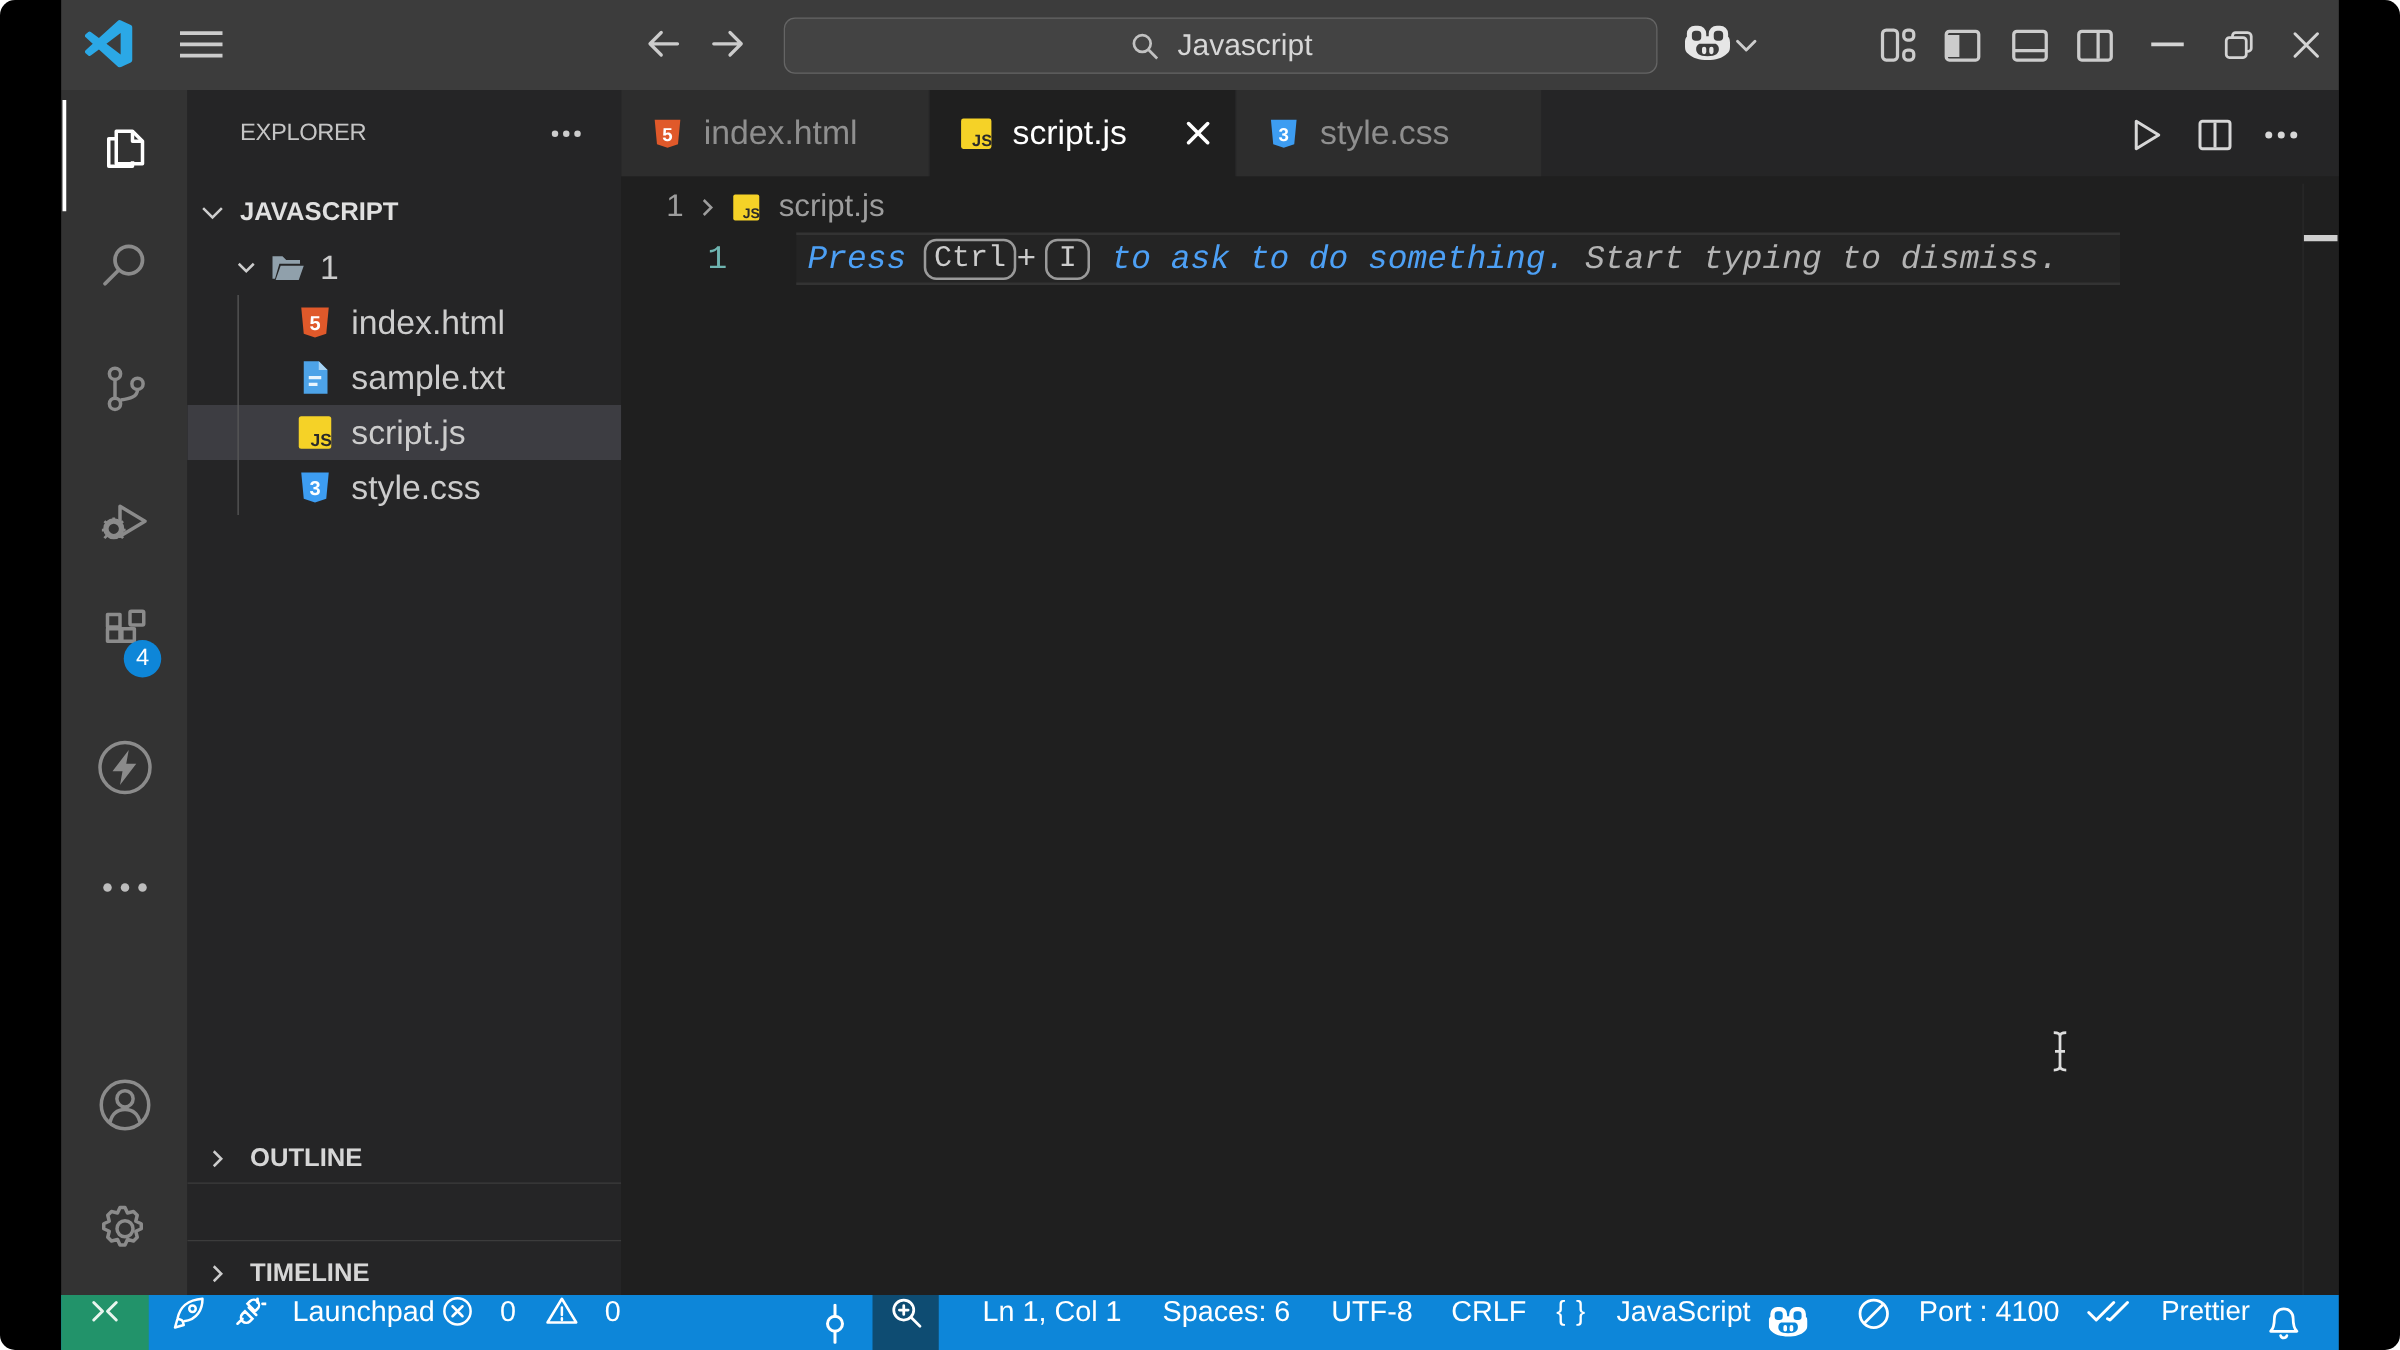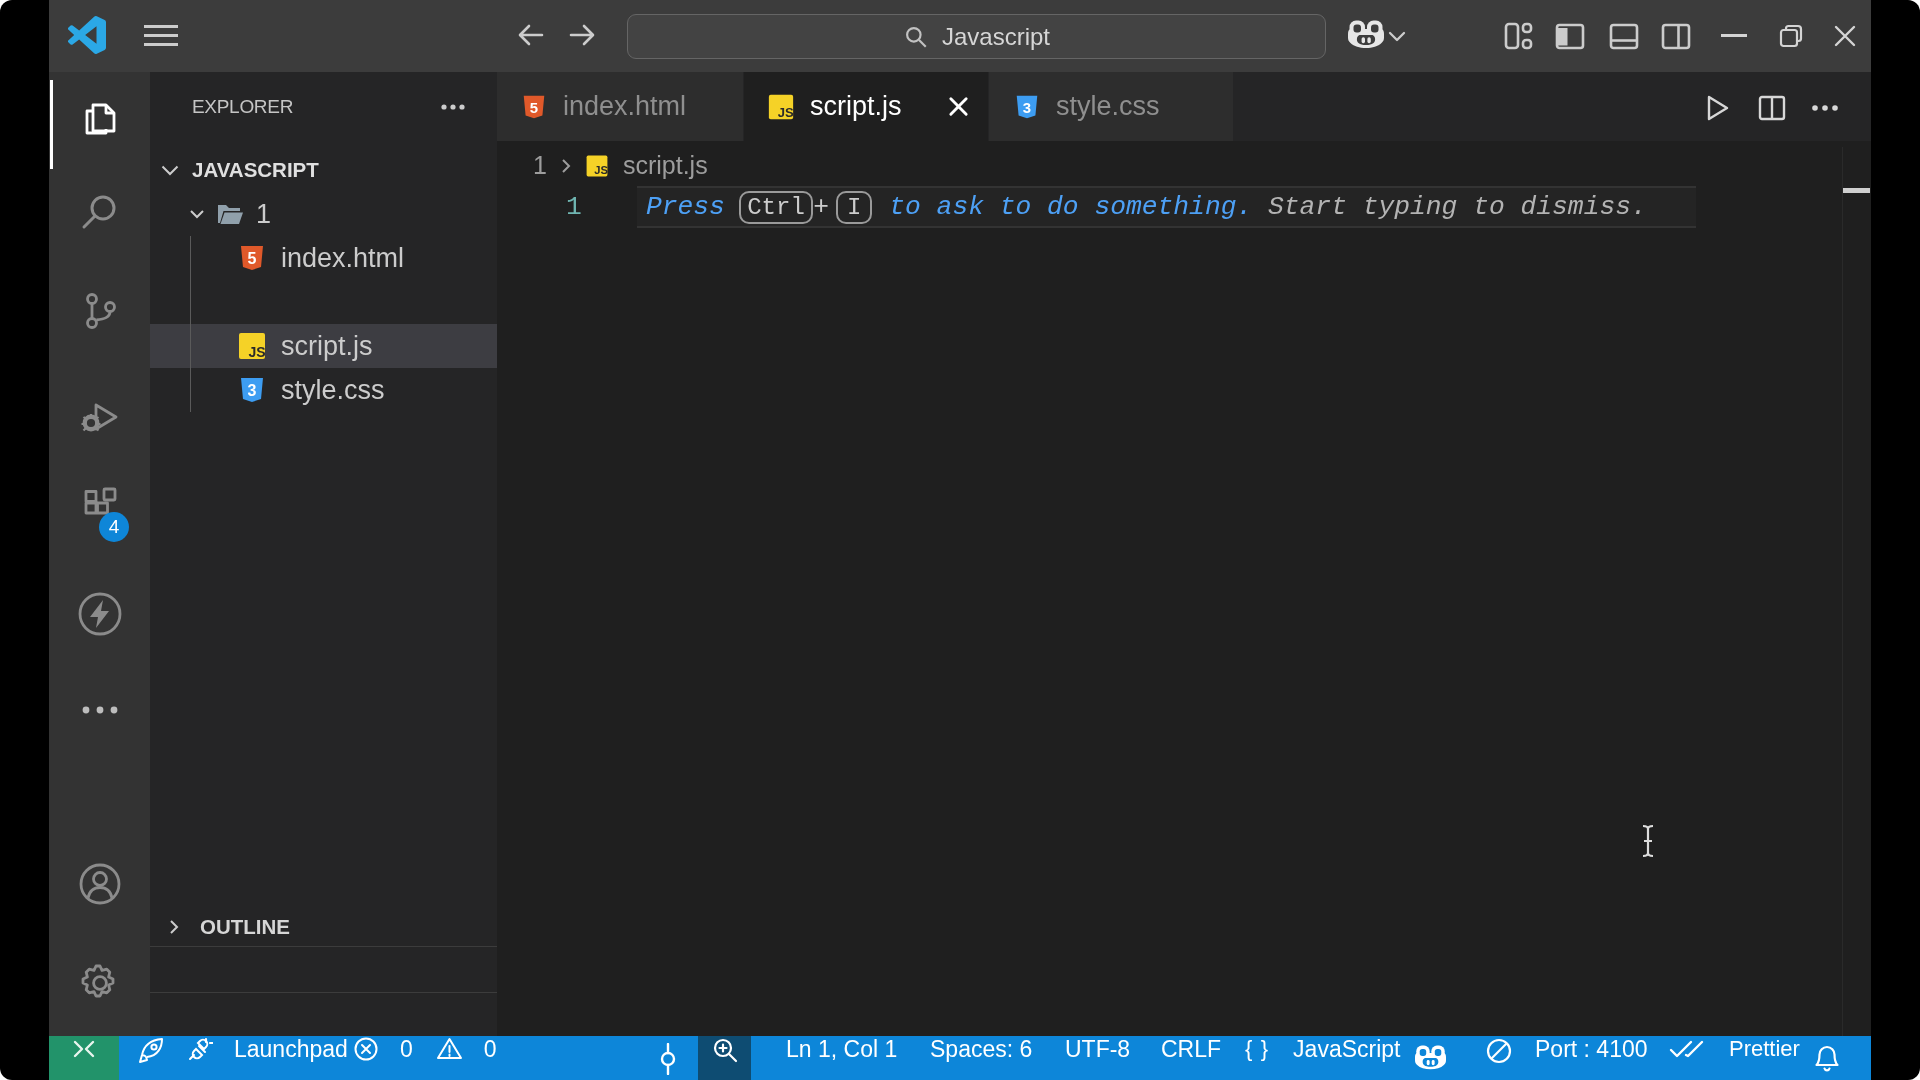--- a/index.html
+++ b/index.html
@@ -210,20 +210,28 @@
   </div>
 
   <div class="row" style="top:164px">
     <svg style="margin-left:87px" width="30" height="30" viewBox="0 0 30 30">
       <path fill="#e0592a" d="M4 3h22l-2 21-9 3-9-3z"></path>
       <text x="15" y="21" font-size="16" fill="#fff" text-anchor="middle" font-family="Liberation Sans" font-weight="bold">5</text>
     </svg>
     <span class="lbl26" style="margin-left:14px">index.html</span>
   </div>
 
+  <div class="row" style="top:208px">
+    <svg style="margin-left:87px" width="30" height="30" viewBox="0 0 30 30">
+      <path fill="#4da3e8" d="M6 2h12l7 7v19H6z"></path>
+      <path fill="#a8d4f5" d="M18 2l7 7h-7z"></path>
+      <path stroke="#e8f4fd" stroke-width="2.6" d="M10 15h10M10 20.5h7"></path>
+    </svg>
+    <span class="lbl26" style="margin-left:14px">sample.txt</span>
+  </div>
 
   <div class="row" style="top:252px">
     <svg style="margin-left:87px" width="30" height="30" viewBox="0 0 30 30">
       <rect x="2" y="2" width="26" height="26" rx="2" fill="#f5d227"></rect>
       <text x="20" y="25.5" font-size="14" fill="#2a2a2a" text-anchor="middle" font-family="Liberation Sans" font-weight="bold">JS</text>
     </svg>
     <span class="lbl26" style="margin-left:14px">script.js</span>
   </div>
 
   <div class="row" style="top:296px">
@@ -237,20 +245,26 @@
   <div class="abs" style="left:40px;top:164px;width:1px;height:176px;background:#5a5a5a"></div>
 
   <div class="sep" style="top:874px"></div>
   <div class="row" style="top:833px">
     <svg style="margin-left:14px" width="20" height="20" viewBox="0 0 20 20" fill="none" stroke="#cccccc" stroke-width="2">
             <path d="M7 4l6 6-6 6"></path>
           </svg>
     <span style="margin-left:16px;font-size:20.5px;font-weight:bold;color:#d6d6d6">OUTLINE</span>
   </div>
   <div class="sep" style="top:920px"></div>
+  <div class="row" style="top:925px">
+    <svg style="margin-left:14px" width="20" height="20" viewBox="0 0 20 20" fill="none" stroke="#cccccc" stroke-width="2">
+            <path d="M7 4l6 6-6 6"></path>
+          </svg>
+    <span style="margin-left:16px;font-size:20.5px;font-weight:bold;color:#d6d6d6">TIMELINE</span>
+  </div>
 </div>
 
 <div class="egroup">
   <div class="tabbar">
 
     <div class="tab" style="left:0;width:246px;background:#2d2d2d">
       <svg style="margin-left:23px" width="28" height="28" viewBox="0 0 30 30">
         <path fill="#e0592a" d="M4 3h22l-2 21-9 3-9-3z"></path>
         <text x="15" y="21" font-size="16" fill="#fff" text-anchor="middle" font-family="Liberation Sans" font-weight="bold">5</text>
       </svg>

